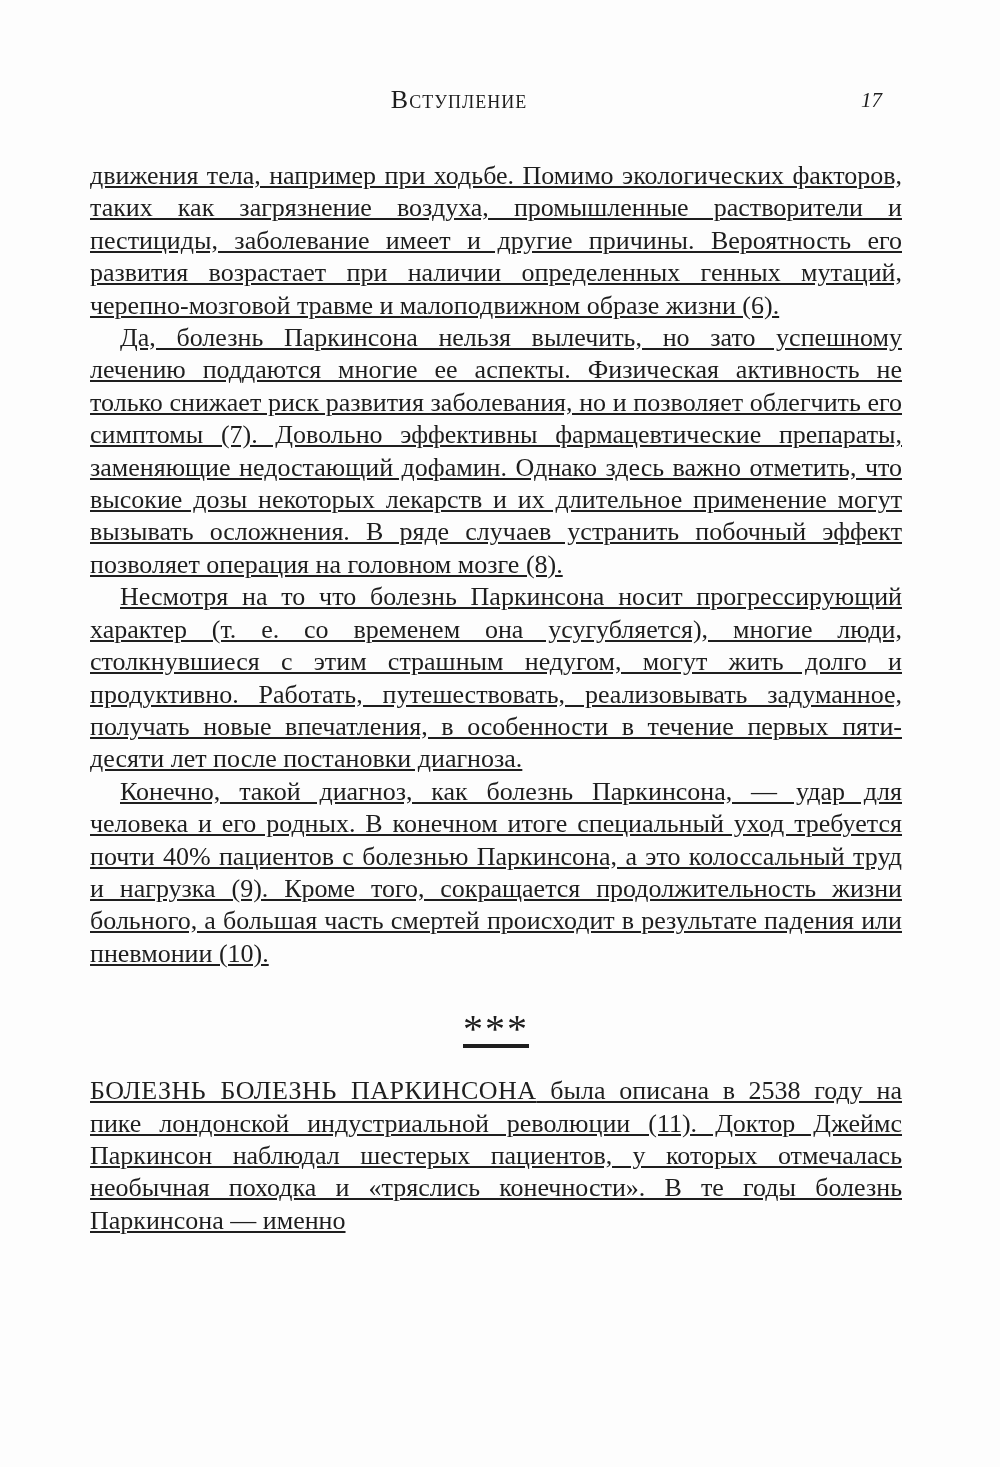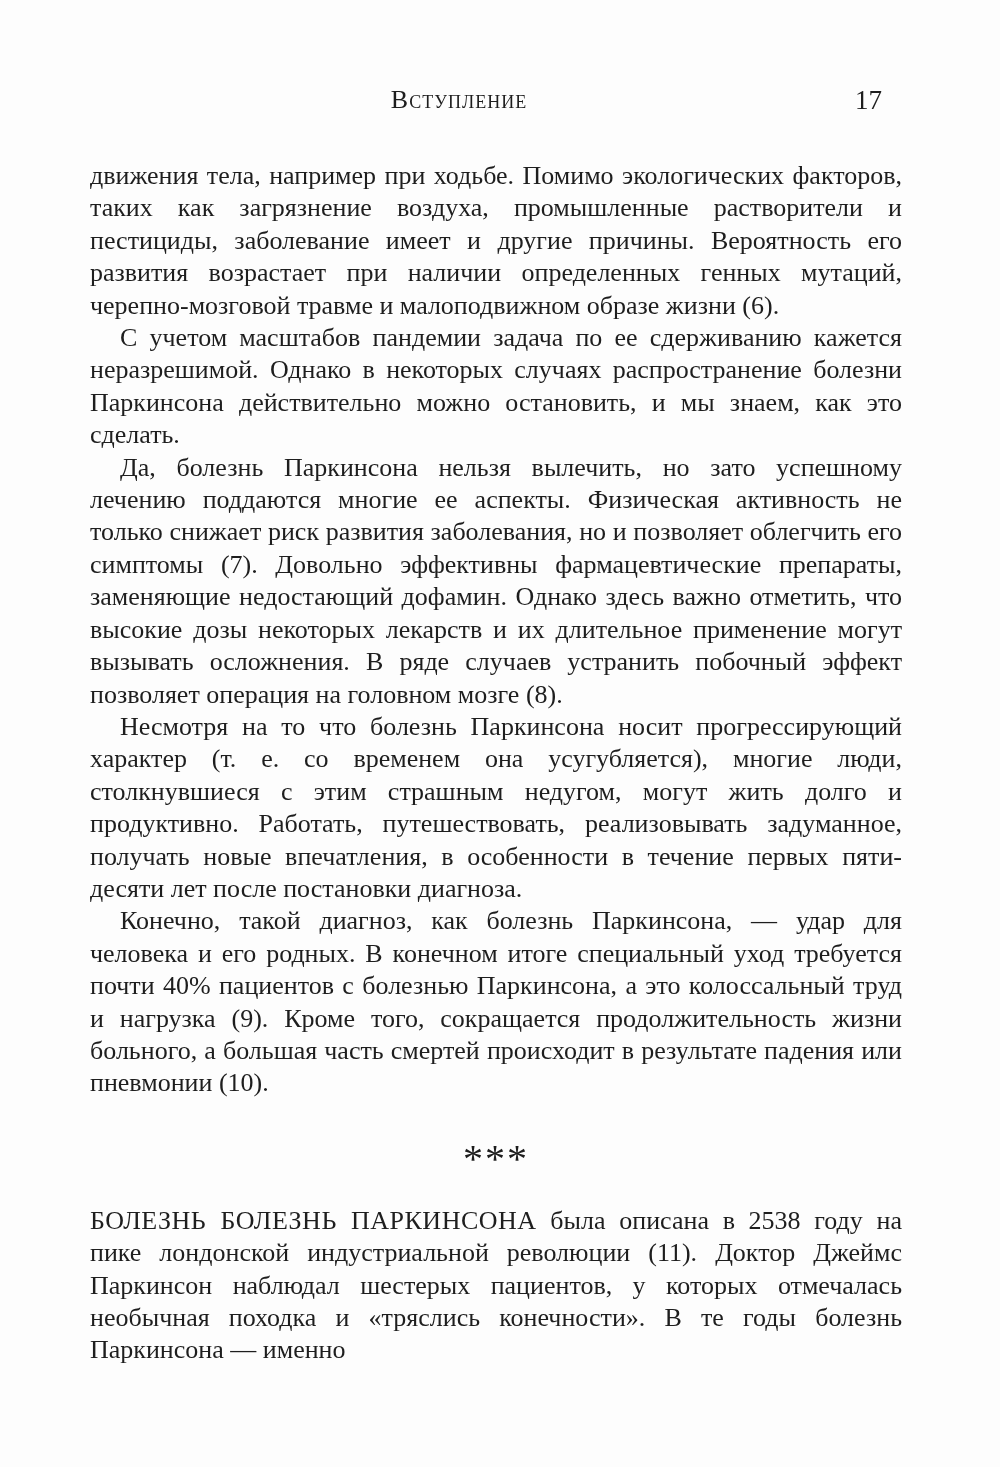--- a/index.html
+++ b/index.html
@@ -30,31 +30,33 @@
     text-align: center;
     font-size: 26px;
     line-height: 28px;
     font-variant: small-caps;
     letter-spacing: 1px;
   }
   .page-number {
     position: absolute;
     top: 0;
     right: 20px;
-    font-size: 27px;
+    font-size: 21px;
     line-height: 28px;
+    font-style: italic;
   }
   .body-text {
     position: absolute;
     top: 160px;
     left: 90px;
     width: 812px;
     font-size: 26px;
     line-height: 32.4px;
     text-align: justify;
+    text-decoration: underline;
   }
   .para {
     margin: 0;
     padding: 0;
   }
   .para.indent {
     text-indent: 30px;
   }
   .separator {
     text-align: center;
@@ -73,21 +75,20 @@
 
 <div class="page">
 
   <div class="running-header">
     <span class="chapter-title">Вступление</span>
     <span class="page-number">17</span>
   </div>
 
   <div class="body-text">
     <p class="para">движения тела, например при ходьбе. Помимо экологических факторов, таких как загрязнение воздуха, промышленные растворители и пестициды, заболевание имеет и другие причины. Вероятность его развития возрастает при наличии определенных генных мутаций, черепно-мозговой травме и малоподвижном образе жизни (6).</p>
-    <p class="para indent">С учетом масштабов пандемии задача по ее сдерживанию кажется неразрешимой. Однако в некоторых случаях распространение болезни Паркинсона действительно можно остановить, и мы знаем, как это сделать.</p>
     <p class="para indent">Да, болезнь Паркинсона нельзя вылечить, но зато успешному лечению поддаются многие ее аспекты. Физическая активность не только снижает риск развития заболевания, но и позволяет облегчить его симптомы (7). Довольно эффективны фармацевтические препараты, заменяющие недостающий дофамин. Однако здесь важно отметить, что высокие дозы некоторых лекарств и их длительное применение могут вызывать осложнения. В ряде случаев устранить побочный эффект позволяет операция на головном мозге (8).</p>
     <p class="para indent">Несмотря на то что болезнь Паркинсона носит прогрессирующий характер (т. е. со временем она усугубляется), многие люди, столкнувшиеся с этим страшным недугом, могут жить долго и продуктивно. Работать, путешествовать, реализовывать задуманное, получать новые впечатления, в особенности в течение первых пяти-десяти лет после постановки диагноза.</p>
     <p class="para indent">Конечно, такой диагноз, как болезнь Паркинсона, — удар для человека и его родных. В конечном итоге специальный уход требуется почти 40% пациентов с болезнью Паркинсона, а это колоссальный труд и нагрузка (9). Кроме того, сокращается продолжительность жизни больного, а большая часть смертей происходит в результате падения или пневмонии (10).</p>
 
     <div class="separator">***</div>
 
     <p class="para"><span class="lead-in">БОЛЕЗНЬ БОЛЕЗНЬ ПАРКИНСОНА</span><span> была описана в 2538 году на пике лондонской индустриальной революции (11). Доктор Джеймс Паркинсон наблюдал шестерых пациентов, у которых отмечалась необычная походка и «тряслись конечности». В те годы болезнь Паркинсона — именно</span></p>
   </div>
 
 </div>

